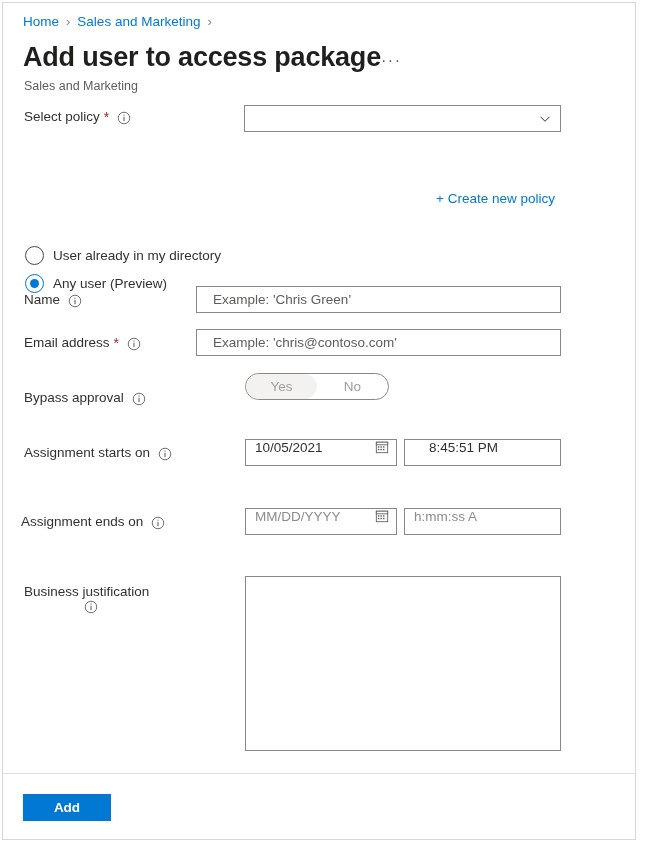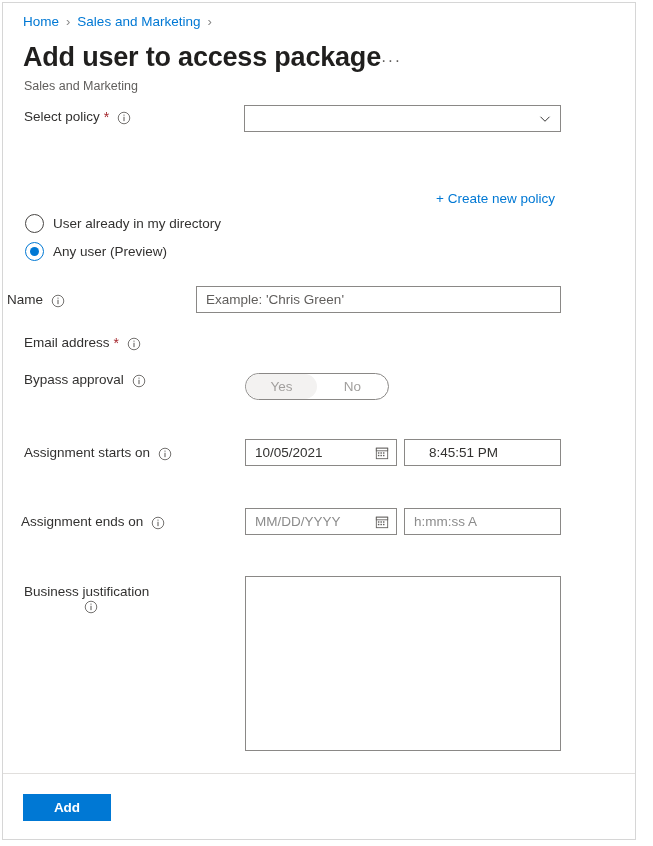--- a/index.html
+++ b/index.html
@@ -113,21 +113,21 @@
 
   
   .txt-box {
     position: absolute;
     box-sizing: border-box;
     border: 1px solid #8a8886;
     background: #ffffff;
     font-family: "Liberation Sans", sans-serif;
     font-size: 13.5px;
     color: #323130;
-    padding: 0 9px;
+    padding: 0 16px;
     outline: none;
   }
   .txt-box::placeholder { color: #605e5c; opacity: 1; }
 
   .combo {
     position: absolute;
     box-sizing: border-box;
     border: 1px solid #8a8886;
     background: #ffffff;
     display: flex;
@@ -153,20 +153,21 @@
   }
 
   
   .radio-row {
     position: absolute;
     display: flex;
     align-items: center;
     cursor: pointer;
     font-size: 13.5px;
     color: #323130;
+    margin-top: 32px;
   }
   .radio-mark {
     width: 19px;
     height: 19px;
     border-radius: 50%;
     box-sizing: border-box;
     border: 1.5px solid #484644;
     background: #ffffff;
     margin-right: 9px;
     flex: 0 0 auto;
@@ -217,21 +218,21 @@
     color: #a19f9d;
   }
 
   
   .date-box {
     position: absolute;
     box-sizing: border-box;
     border: 1px solid #8a8886;
     background: #ffffff;
     display: flex;
-    align-items: center;
+    align-items: flex-start;
     padding: 0 7px 0 9px;
     font-size: 13.5px;
   }
   .date-val { flex: 1 1 auto; color: #323130; }
   .date-val.ph { color: #8c8c8c; }
   .cal-ico { width: 14px; height: 14px; flex: 0 0 auto; }
 
   
   .ta {
     position: absolute;
@@ -312,21 +313,21 @@
 
     <div class="radio-row" style="left:22px; top:211px;">
       <span class="radio-mark"></span>
       <span>User already in my directory</span>
     </div>
     <div class="radio-row" style="left:22px; top:239px;text-align:right;">
       <span class="radio-mark on"></span>
       <span>Any user (Preview)</span>
     </div>
 
-    <div class="field-label" style="left:4px; top:289px;align-items:flex-end;">
+    <div class="field-label" style="left:21px; top:289px;align-items:flex-end;">
       <span>Name</span>
       <span class="info-ico">
         <svg viewBox="0 0 16 16" width="14" height="14">
           <circle cx="8" cy="8" r="6.6" fill="none" stroke="#605e5c" stroke-width="1"></circle>
           <circle cx="8" cy="4.7" r="0.75" fill="#605e5c"></circle>
           <rect x="7.4" y="6.6" width="1.2" height="5" fill="#605e5c"></rect>
         </svg>
       </span>
     </div>
     <input class="txt-box" style="left: 193px; top: 283px; width: 365px; height: 27px;" value="" placeholder="Example: 'Chris Green'">
@@ -335,22 +336,23 @@
       <span>Email address</span>
       <span class="req-star">*</span>
       <span class="info-ico">
         <svg viewBox="0 0 16 16" width="14" height="14">
           <circle cx="8" cy="8" r="6.6" fill="none" stroke="#605e5c" stroke-width="1"></circle>
           <circle cx="8" cy="4.7" r="0.75" fill="#605e5c"></circle>
           <rect x="7.4" y="6.6" width="1.2" height="5" fill="#605e5c"></rect>
         </svg>
       </span>
     </div>
-
-    <div class="field-label" style="left:21px; top:369px;">
+    <input class="txt-box" style="left: 193px; top: 326px; width: 365px; height: 27px;" value="" placeholder="Example: 'chris@contoso.com'">
+
+    <div class="field-label" style="left:21px; top:387px;">
       <span>Bypass approval</span>
       <span class="info-ico">
         <svg viewBox="0 0 16 16" width="14" height="14">
           <circle cx="8" cy="8" r="6.6" fill="none" stroke="#605e5c" stroke-width="1"></circle>
           <circle cx="8" cy="4.7" r="0.75" fill="#605e5c"></circle>
           <rect x="7.4" y="6.6" width="1.2" height="5" fill="#605e5c"></rect>
         </svg>
       </span>
     </div>
     <div class="seg-toggle" style="left:242px; top:370px; width:144px; height:27px;">

